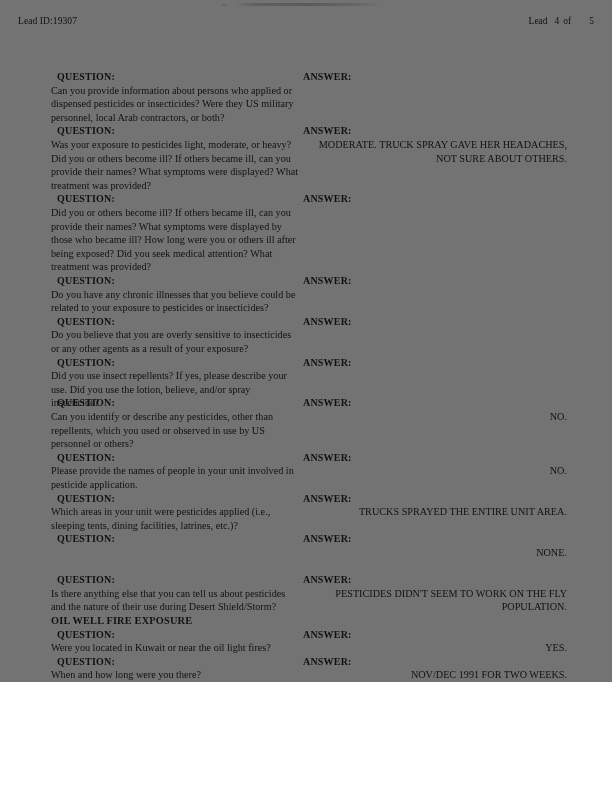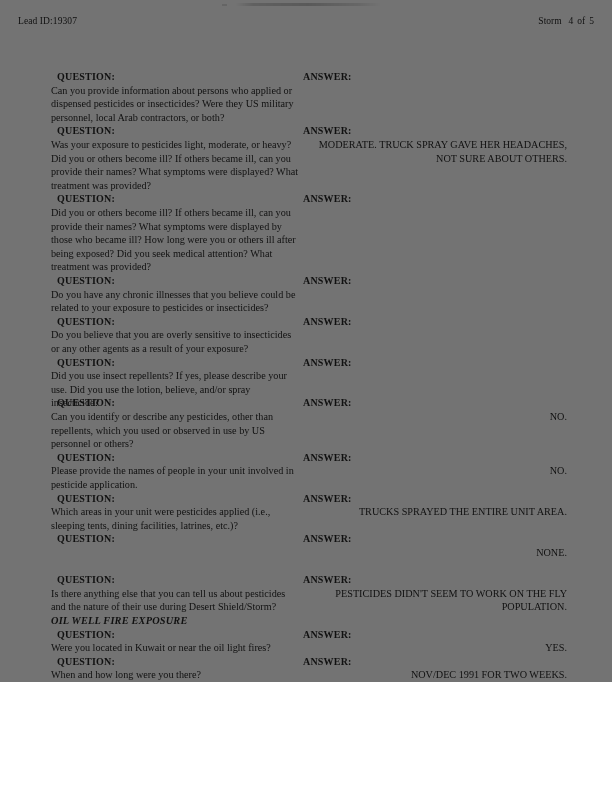--- a/index.html
+++ b/index.html
@@ -67,21 +67,21 @@
   }
   .page-number {
     position: absolute;
     right: 0;
     top: 0;
     font-size: 9.5px;
     white-space: nowrap;
   }
   .page-number .pn-word { margin-right: 7px; }
   .page-number .pn-cur  { margin-right: 4px; }
-  .page-number .pn-of   { margin-right: 4px; font-family: Liberation Serif, serif; }
+  .page-number .pn-of   { margin-right: 18px; font-family: Liberation Serif, serif; }
 
   
   .content {
     position: absolute;
     top: 70px;
     left: 51px;
     width: 516px;
   }
 
   .qa-row {
@@ -126,35 +126,34 @@
     text-align: right;
   }
 
   .section-heading {
     font-weight: bold;
     font-size: 10.3px;
     letter-spacing: 0.2px;
     line-height: 13.6px;
     margin: 0;
     padding-left: 0px;
-    font-style: italic;
   }
 </style>
 </head>
 <body>
 
 <div class="page">
 
   <div class="scan-tick"></div>
   <div class="scan-smudge"></div>
 
   <div class="header">
     <div class="lead-id">Lead ID:19307</div>
     <div class="page-number">
-      <span class="pn-word">Storm</span><span class="pn-cur">4</span><span class="pn-of">of</span><span>5</span>
+      <span class="pn-word">Lead</span><span class="pn-cur">4</span><span class="pn-of">of</span><span>5</span>
     </div>
   </div>
 
   <div class="content" id="content-root" style="height: 612px;">
       <div class="qa-row" style="position: absolute; top: 0px; left: 0px; width: 516px; height: 54.4px;">
         <div class="col-q">
           <div class="label label-q">QUESTION:</div>
           <div class="body-text">Can you provide information about persons who applied or dispensed pesticides or insecticides?  Were they US military personnel, local Arab contractors, or both?</div>
         </div>
         <div class="col-a">

